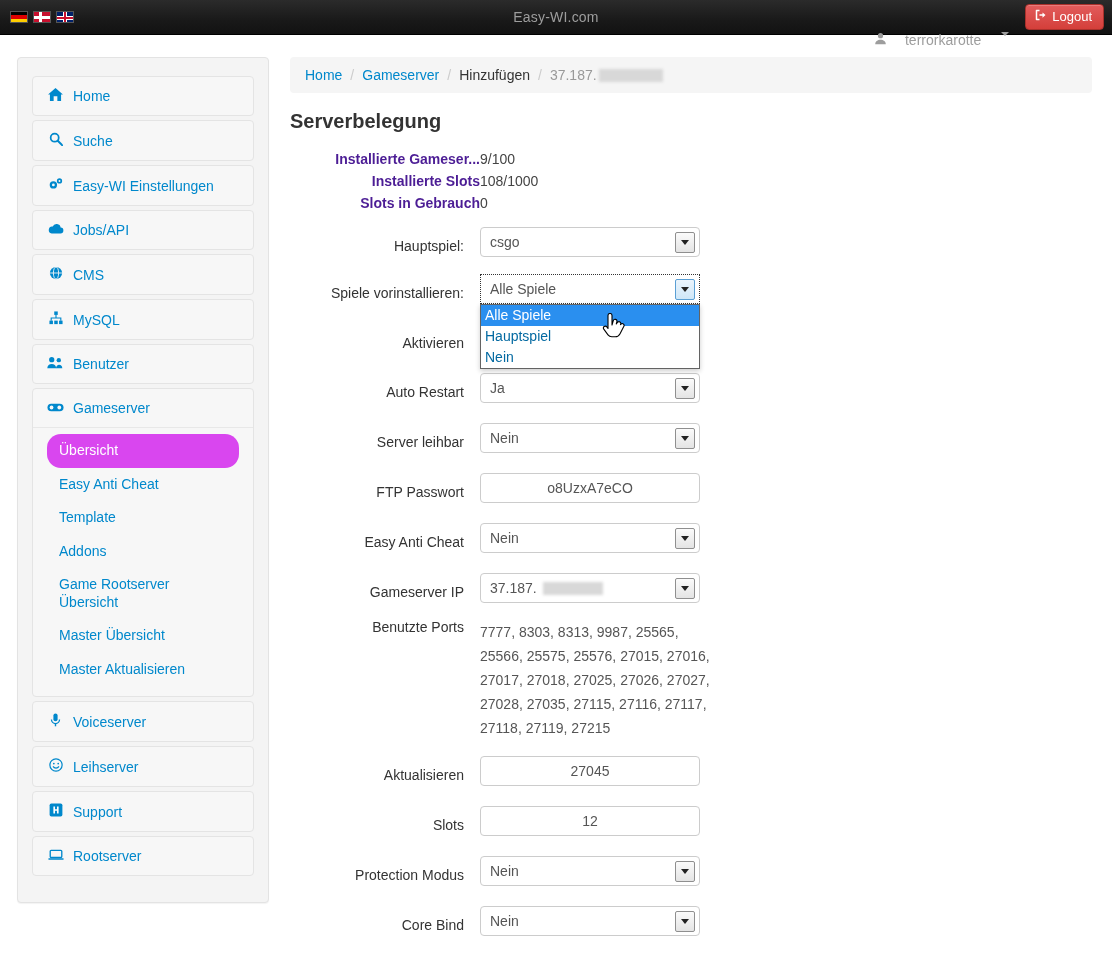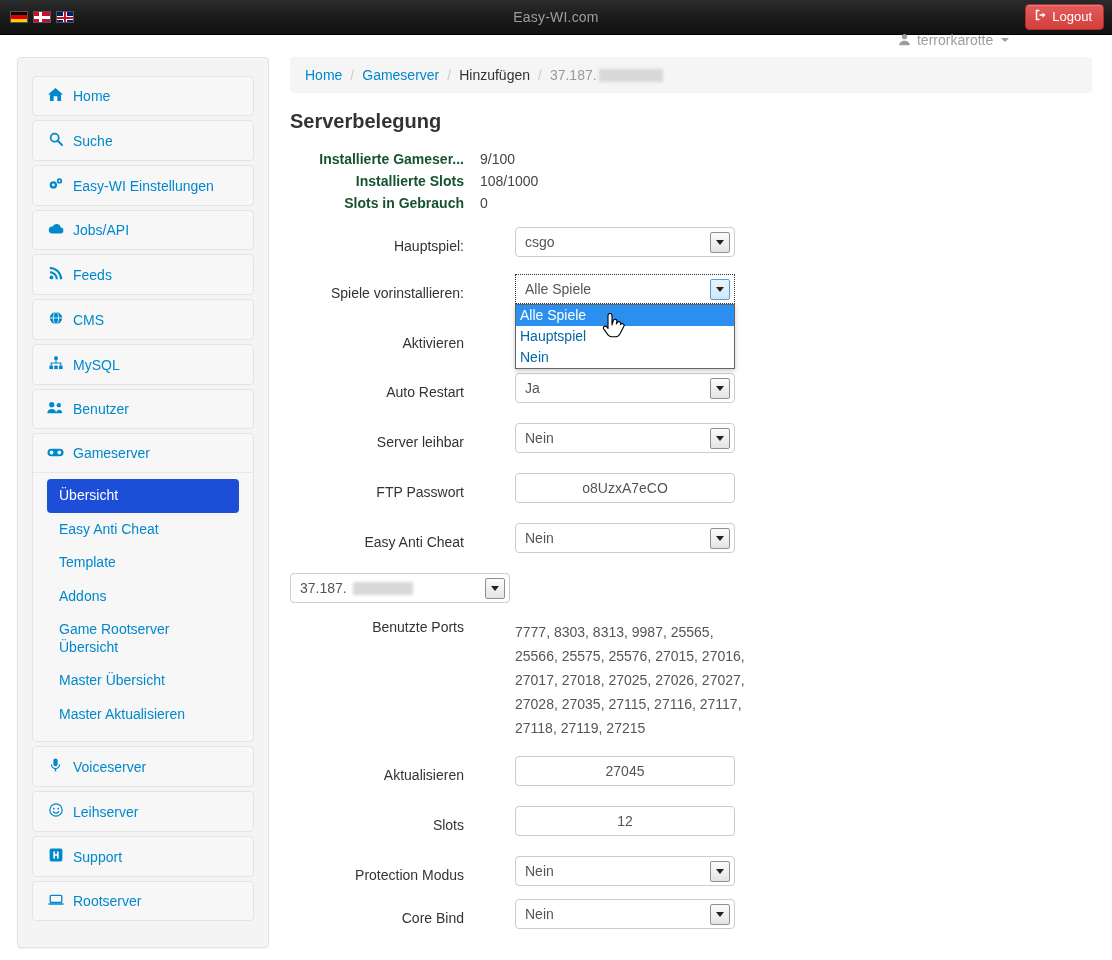--- a/index.html
+++ b/index.html
@@ -45,21 +45,21 @@
   .brand {
     position: absolute; left: 0; right: 0; text-align: center;
     color: #9d9d9d; font-size: 14px; letter-spacing: .2px;
     pointer-events: none;
   }
   .nav-right {
     margin-left: auto; display: flex; align-items: center; gap: 10px;
     margin-right: 8px; z-index: 3;
   }
   .user-menu {
-    color: #9d9d9d; font-size: 14px; display: flex; align-items: center; gap: 6px;
+    color: #9d9d9d; font-size: 14px; display: flex; gap: 18px;
     cursor: pointer; padding: 4px 6px; margin-top: 45px;
   }
   .user-icon { width: 13px; height: 13px; display:inline-block; position:relative; }
   .caret {
     width: 0; height: 0; border-left: 4px solid transparent; border-right: 4px solid transparent;
     border-top: 4px solid #9d9d9d; display: inline-block; margin-left: 2px;
   }
   .logout-btn {
     background: linear-gradient(to bottom, #e25c5c 0%, #d43f3a 100%);
     border: 1px solid #a9302b;
@@ -91,21 +91,21 @@
     font-size: 14px;
     cursor: pointer;
     display: flex; align-items: center; gap: 9px;
   }
   .nav-item .ico { width: 17px; display:inline-block; text-align:center; color:#0088cc; font-size: 13px; }
   .sub-list { padding: 6px 14px 10px 14px; border-top: 1px solid #e8e8e8; }
   .sub-item {
     padding: 8px 12px; color: #0088cc; font-size: 14px; cursor: pointer;
     border-radius: 4px; line-height: 1.25;
   }
-  .sub-item.active { background: #1d4ed8; color: #fff; }
+  .sub-item.active { background: #d946ef; color: #fff; border-radius: 14px; }
 
   
   .breadcrumb {
     position: absolute; left: 290px; top: 57px;
     width: 802px; height: 36px;
     background: #f5f5f5; border-radius: 4px;
     display: flex; align-items: center;
     padding: 0 15px; font-size: 14px;
   }
   .bc-link { color: #0088cc; cursor: pointer; }
@@ -119,26 +119,25 @@
 
   
   .content { position: absolute; left: 290px; top: 110px; width: 802px; }
   h3.section-title {
     margin: 0 0 18px 0; font-size: 20px; font-weight: bold; color: #333;
     font-family: "Liberation Sans", sans-serif;
   }
   .stats { margin-bottom: 16px; }
   .stat-row { display: flex; align-items: baseline; margin-bottom: 6px; }
   .stat-label {
-    width: 190px; text-align: right; font-weight: bold; font-size: 14px; color: #14532d;
-    padding-right: 16px;
+    width: 190px; text-align: right; font-weight: bold; font-size: 14px; color: #4c1d95;
   }
   .stat-value { color: #444; font-size: 14px; }
 
-  .form-row { display: flex; align-items: center; margin-bottom: 10px; position: relative; gap: 35px; }
+  .form-row { display: flex; align-items: center; margin-bottom: 10px; position: relative; }
   .form-row.tall { align-items: flex-start; }
   .form-label {
     width: 190px; text-align: right; padding-right: 16px;
     font-size: 14px; color: #333; padding-top: 7px;
   }
   .ctrl { width: 220px; position: relative; }
 
   .sel, .txt {
     width: 220px; height: 30px;
     border: 1px solid #cccccc; border-radius: 4px;
@@ -270,32 +269,20 @@
     <div class="nav-item">
       <span class="ico">
         <svg width="16" height="12" viewBox="0 0 18 12">
             <path d="M4.2 11h9.6a3.3 3.3 0 0 0 .4-6.6A4.6 4.6 0 0 0 5.3 3.3 3.6 3.6 0 0 0 4.2 11z" fill="#0088cc"></path>
           </svg>
       </span>
       <span>Jobs/API</span>
     </div>
   </div>
 
-  <div class="nav-block">
-    <div class="nav-item">
-      <span class="ico">
-        <svg width="14" height="14" viewBox="0 0 16 16">
-            <circle cx="2.8" cy="13" r="2.1" fill="#0088cc"></circle>
-            <path d="M1 8.2a6.8 6.8 0 0 1 6.8 6.8h2.3A9.1 9.1 0 0 0 1 5.9z" fill="#0088cc"></path>
-            <path d="M1 3.3A11.7 11.7 0 0 1 12.7 15H15A14 14 0 0 0 1 1z" fill="#0088cc"></path>
-          </svg>
-      </span>
-      <span>Feeds</span>
-    </div>
-  </div>
 
   <div class="nav-block">
     <div class="nav-item">
       <span class="ico">
         <svg width="14" height="14" viewBox="0 0 16 16">
             <circle cx="8" cy="8" r="7" fill="#0088cc"></circle>
             <ellipse cx="8" cy="8" rx="3" ry="7" fill="none" stroke="#f7f7f7" stroke-width="1"></ellipse>
             <path d="M1 8h14" stroke="#f7f7f7" stroke-width="1"></path>
           </svg>
       </span>
@@ -513,20 +500,21 @@
       <div class="sel">
         <span>Nein</span>
         <span class="arrow-box">
             <span class="arrow-tri"></span>
           </span>
       </div>
     </div>
   </div>
 
   <div class="form-row" style="margin-top:20px">
+    <div class="form-label">Gameserver IP</div>
     <div class="ctrl">
       <div class="sel">
         <span>37.187.</span>
         <span class="redact" style="width:60px"></span>
         <span class="arrow-box">
             <span class="arrow-tri"></span>
           </span>
       </div>
     </div>
   </div>
@@ -557,21 +545,21 @@
     <div class="ctrl">
       <div class="sel">
         <span>Nein</span>
         <span class="arrow-box">
             <span class="arrow-tri"></span>
           </span>
       </div>
     </div>
   </div>
 
-  <div class="form-row" style="margin-top:13px">
+  <div class="form-row" style="margin-top:20px">
     <div class="form-label">Core Bind</div>
     <div class="ctrl">
       <div class="sel">
         <span>Nein</span>
         <span class="arrow-box">
             <span class="arrow-tri"></span>
           </span>
       </div>
     </div>
   </div>

